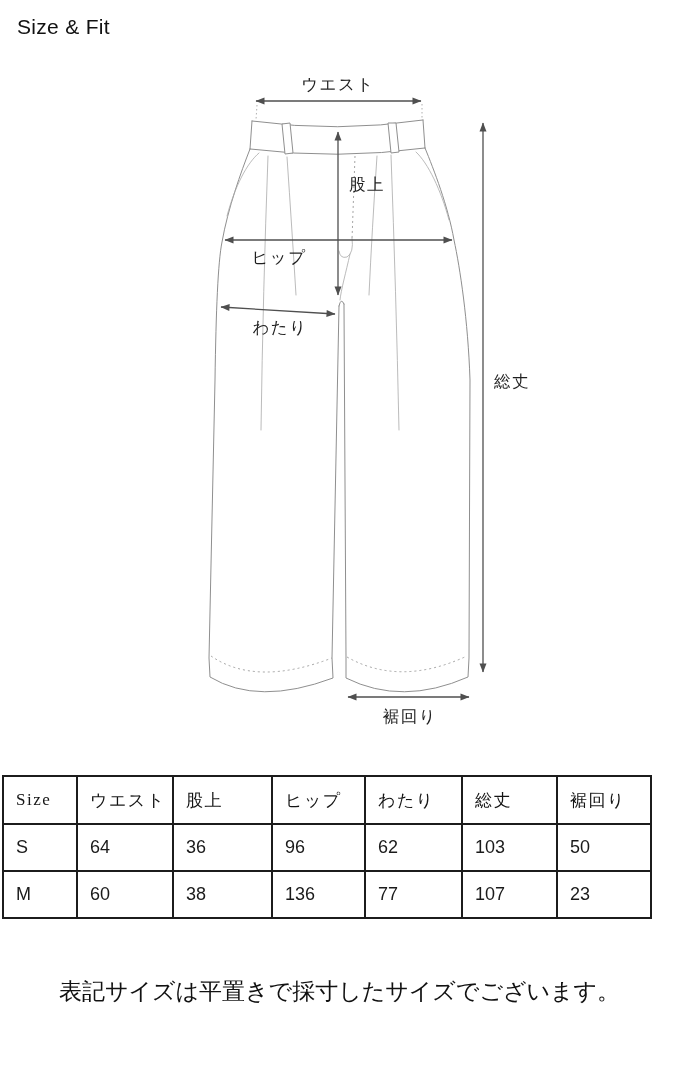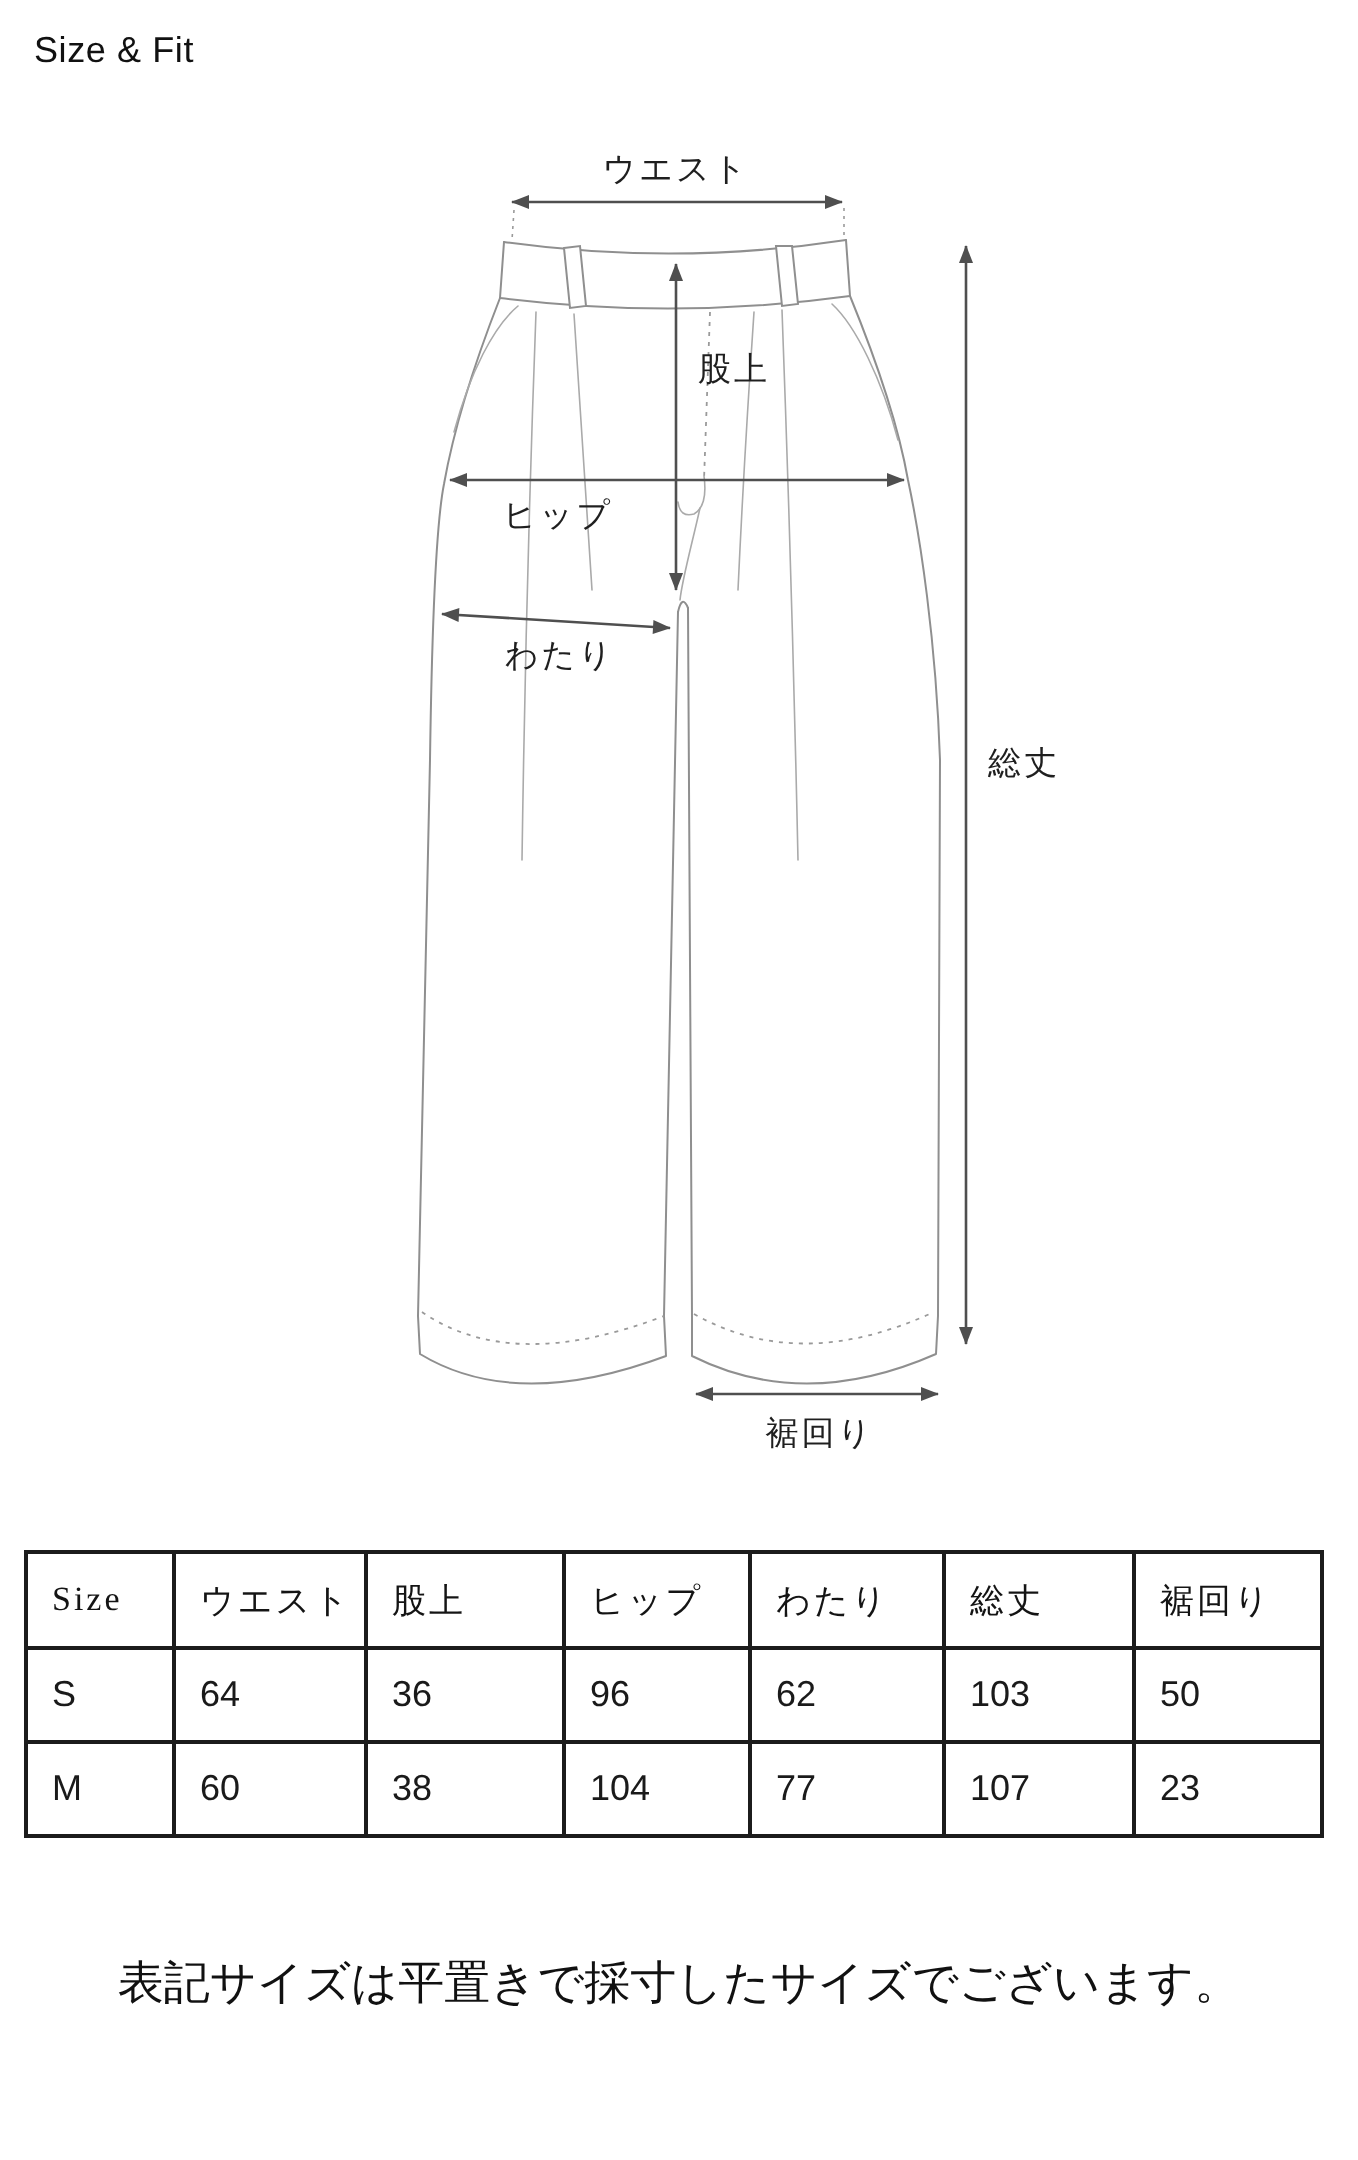--- a/index.html
+++ b/index.html
@@ -1,39 +1,39 @@
 <!DOCTYPE html>
 <html><head>
 <meta charset="utf-8">
 <style>
   * { margin: 0; padding: 0; box-sizing: border-box; }
   html, body { width: 679px; height: 1080px; background: #ffffff; overflow: hidden; }
   body { position: relative; font-family: "Liberation Sans", sans-serif; color: #111111; }
 
   .page-title {
     position: absolute; left: 17px; top: 15px;
-    font-size: 18px; font-weight: 400; letter-spacing: 0.3px; color: #111;
+    font-size: 21px; font-weight: 400; letter-spacing: 0.3px; color: #111;
     font-family: "Liberation Sans", sans-serif;
   }
 
   svg.diagram { position: absolute; left: 0; top: 0; width: 679px; height: 760px; }
 
   .garment { fill: none; stroke: #8f8f8f; stroke-width: 1; stroke-linecap: round; stroke-linejoin: round; }
   .garment-light { fill: none; stroke: #aaaaaa; stroke-width: 0.8; stroke-linecap: round; }
   .loop { fill: #ffffff; stroke: #8f8f8f; stroke-width: 1; }
   .dashline { fill: none; stroke: #9a9a9a; stroke-width: 0.9; stroke-dasharray: 2 3; }
   .guide { fill: none; stroke: #9a9a9a; stroke-width: 0.8; stroke-dasharray: 1.5 2.5; }
   .arrow { fill: none; stroke: #4f4f4f; stroke-width: 1.3; }
   .dlabel {
     font-family: "Liberation Serif", "DejaVu Serif", serif;
     font-size: 16.5px; fill: #1f1f1f; letter-spacing: 1.5px;
   }
 
   table.size-table {
-    position: absolute; left: 12px; top: 775px;
+    position: absolute; left: 2px; top: 775px;
     border-collapse: collapse; table-layout: fixed; width: 648px;
     background: #fff;
   }
   table.size-table th, table.size-table td {
     border: 2px solid #1c1c1c;
     text-align: left; vertical-align: middle;
     padding-left: 12px;
     overflow: hidden; white-space: nowrap;
   }
   table.size-table th {
@@ -143,21 +143,21 @@
       <td>36</td>
       <td>96</td>
       <td>62</td>
       <td>103</td>
       <td>50</td>
     </tr>
     <tr>
       <td>M</td>
       <td>60</td>
       <td>38</td>
-      <td>104</td>
+      <td>136</td>
       <td>77</td>
       <td>107</td>
       <td>23</td>
     </tr>
   </tbody>
 </table>
 
 <div class="footer-note">
   <div>表記サイズは平置きで採寸したサイズでございます。</div>
 </div>

